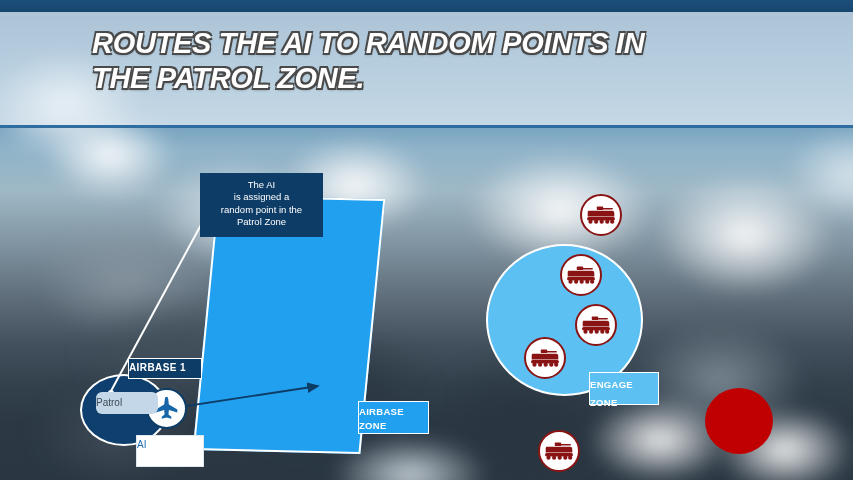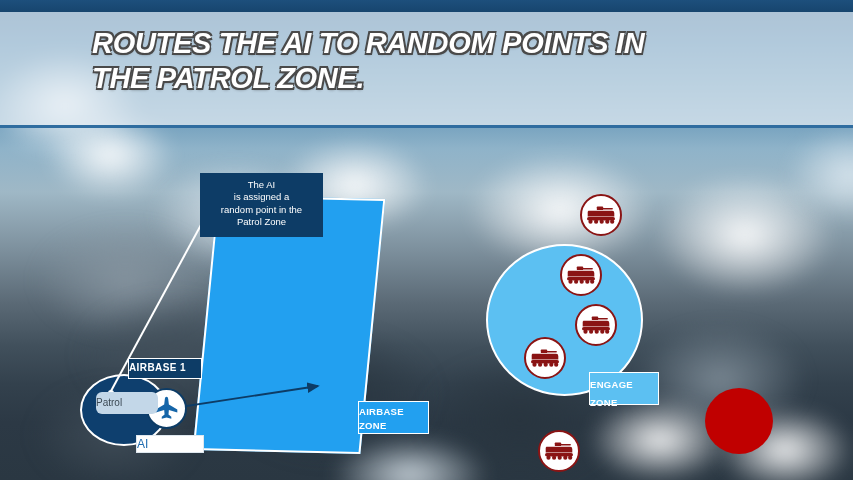--- a/index.html
+++ b/index.html
@@ -111,23 +111,23 @@
 
   
   .lbl{position:absolute;box-sizing:border-box;text-align:left;}
   .lbl-airbase1{
     left:128px;top:358px;width:74px;height:21px;
     background:#0d3c66;border:1.6px solid #ffffff;
     color:#ffffff;font-size:10px;font-weight:bold;line-height:18px;
     letter-spacing:.4px;
   }
   .lbl-ai{
-    left:136px;top:435px;width:68px;height:18px;
+    left:136px;top:435px;width:68px;height:32px;
     background:#ffffff;border:1.5px solid #dfe8ef;
-    color:#1f6cb0;font-size:12px;line-height:17px;
+    color:#1f6cb0;font-size:10px;line-height:17px;
   }
   .lbl-route{
     left:96px;top:392px;width:62px;height:22px;
     background:#c3d7e8;border-radius:6px;
     color:#3c4a55;font-size:10px;line-height:22px;
   }
   .lbl-patrol{
     left:358px;top:401px;width:71px;height:33px;
     background:#22a0f0;border:1.8px solid #ffffff;
     color:#ffffff;font-size:9.5px;font-weight:bold;line-height:14px;

